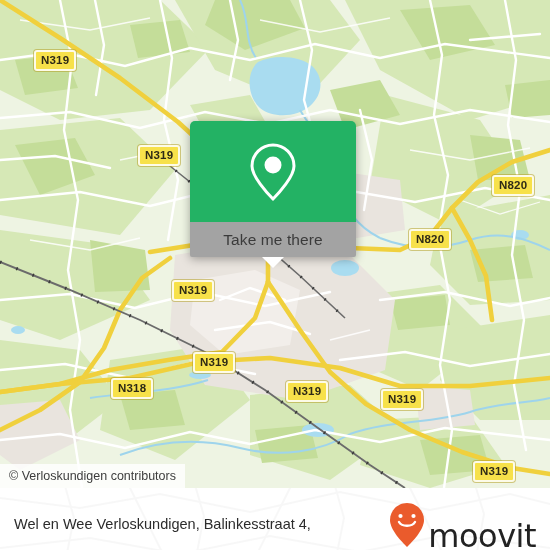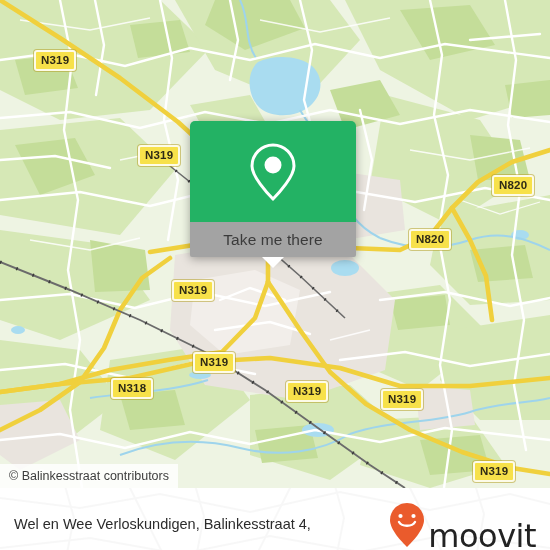--- a/index.html
+++ b/index.html
@@ -318,21 +318,21 @@
           <path d="M26 4 C14.4 4 5 13.4 5 25 C5 35.5 20 52 26 58 C32 52 47 35.5 47 25 C47 13.4 37.6 4 26 4 Z" fill="none" stroke="#ffffff" stroke-width="3"></path>
           <circle cx="26" cy="24" r="8.5" fill="#ffffff"></circle>
         </svg>
       </div>
       <div id="popup-bottom">
         <span id="popup-label">Take me there</span>
       </div>
     </div>
     <div id="popup-tail" style="left:273px; top:257px;"></div>
 
-    <div id="attribution">© Balinkesstraat contributors</div>
+    <div id="attribution">© Verloskundigen contributors</div>
   </div>
 
   <div id="footer">
     <svg id="footer-watermark" viewBox="0 0 550 100" preserveAspectRatio="none">
       <g stroke="#e6e6e6" fill="none" stroke-width="2">
         <path d="M0,30 L80,40 L160,26 L250,44 L340,24 L430,42 L510,26 L550,36"></path>
         <path d="M60,0 L74,50 L64,100"></path>
         <path d="M190,0 L204,48 L194,100"></path>
         <path d="M330,0 L344,50 L334,100"></path>
         <path d="M470,0 L484,46 L474,100"></path>

